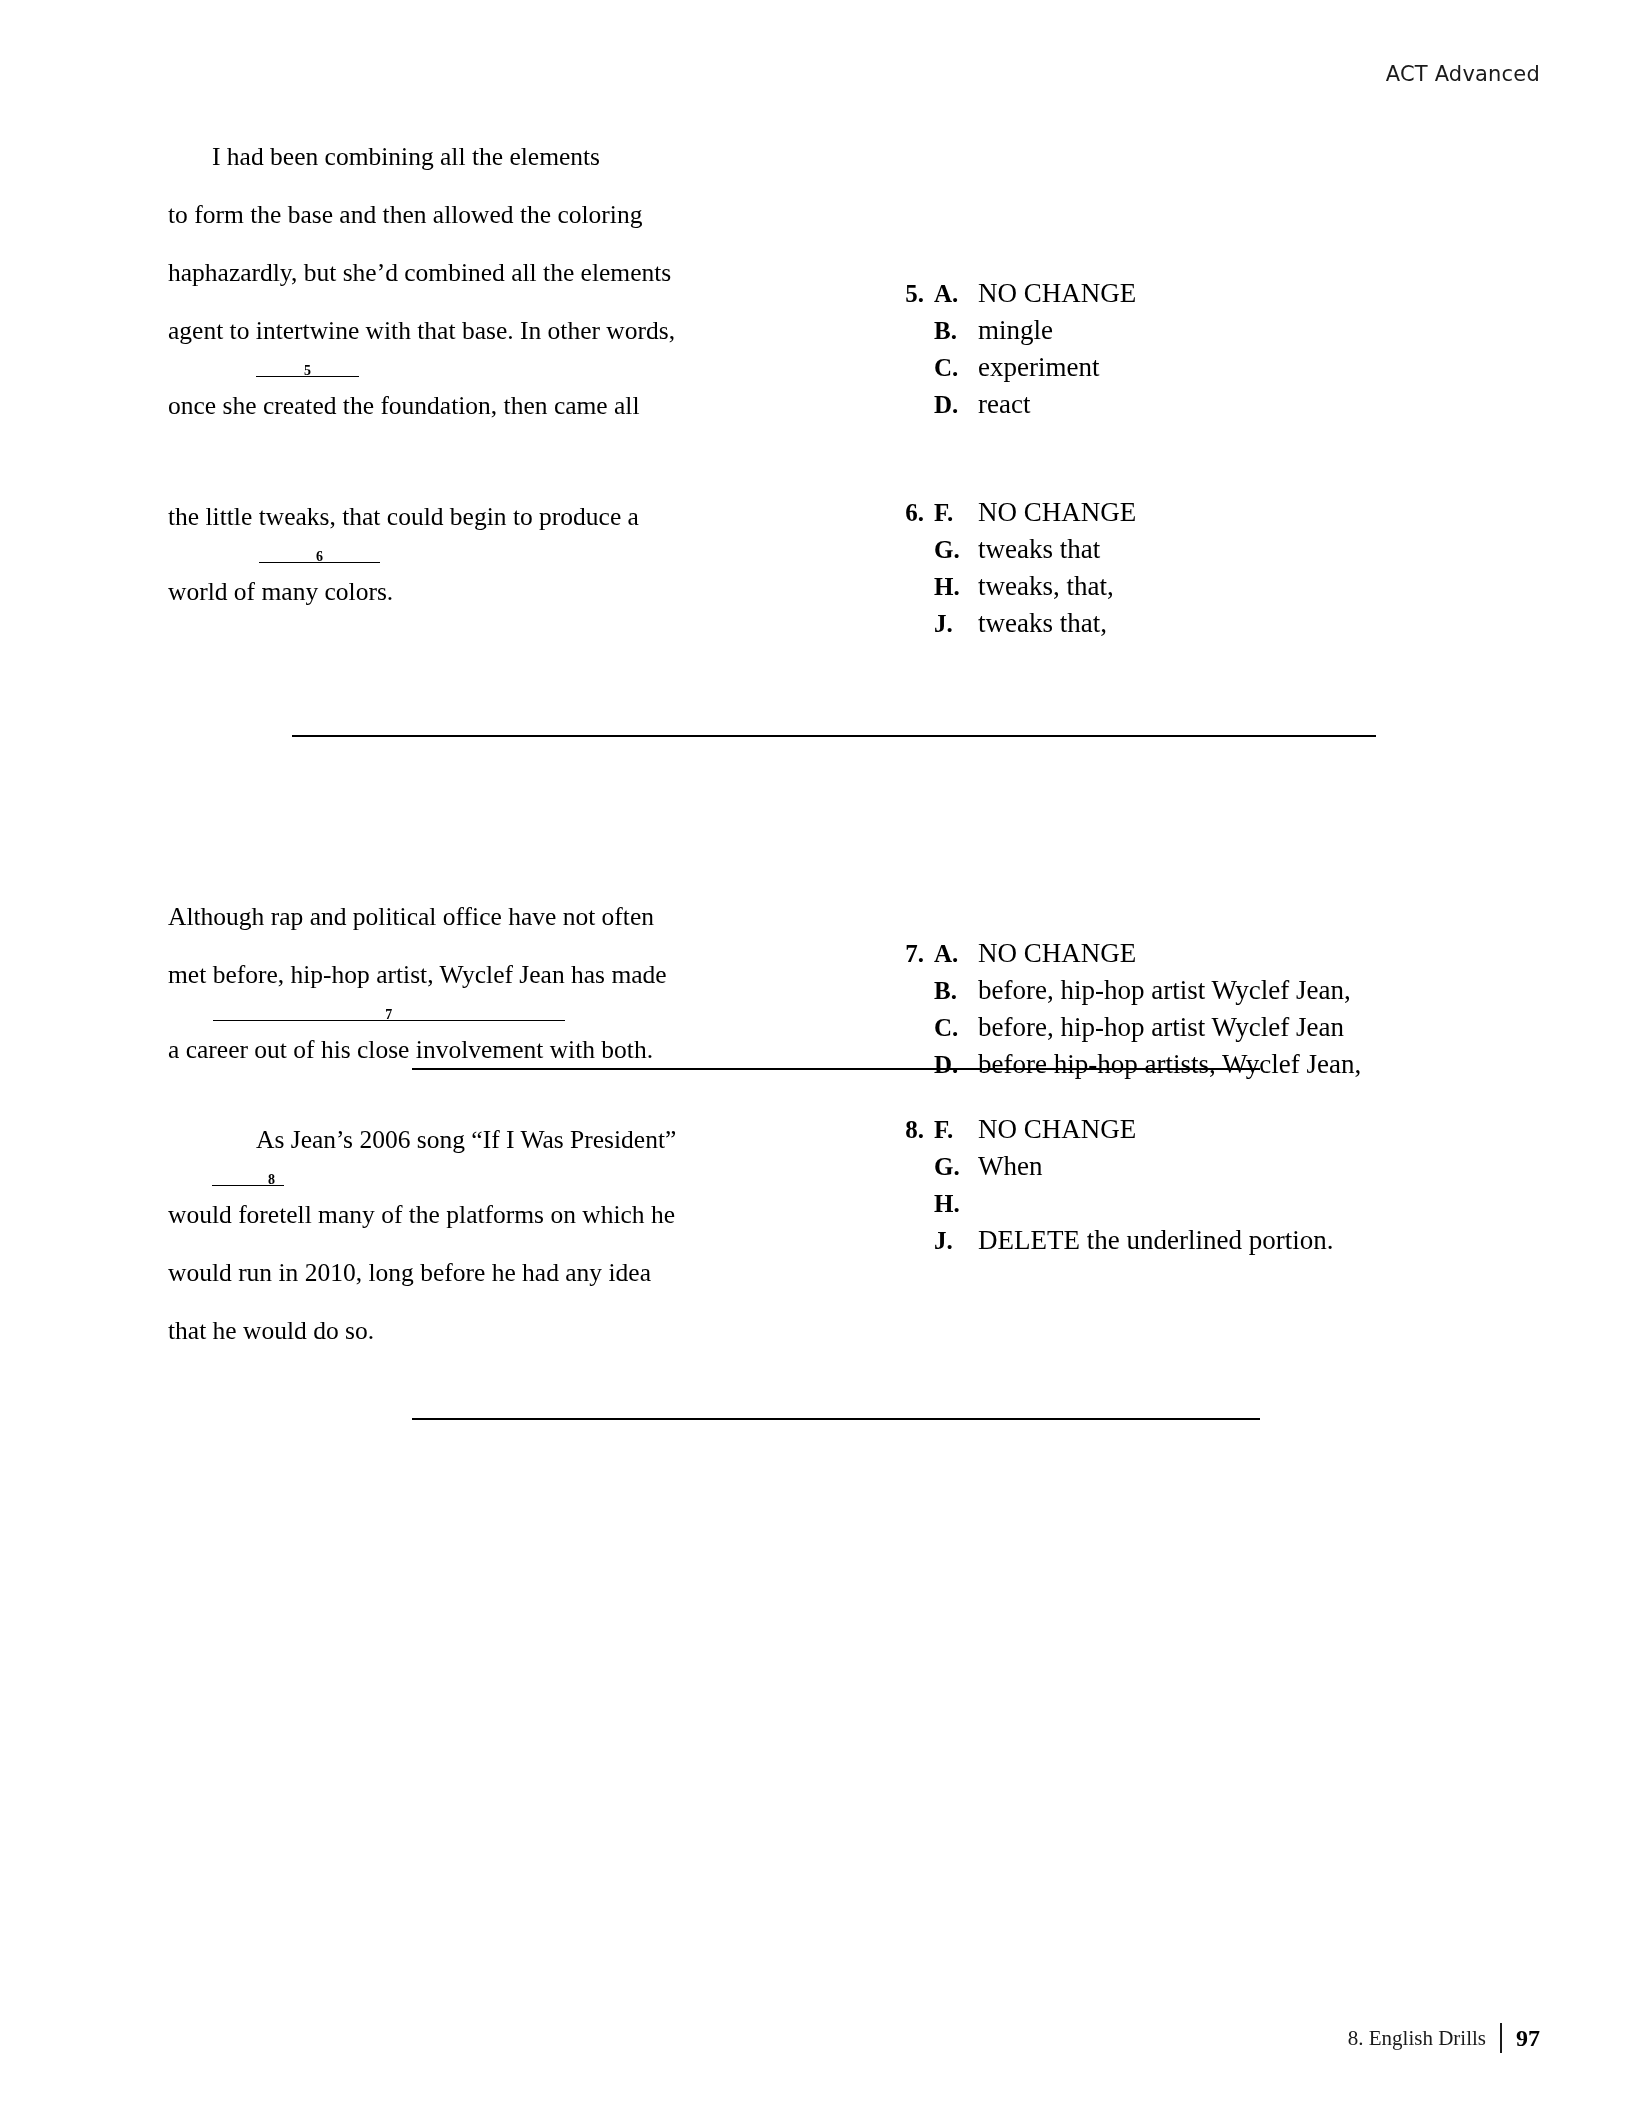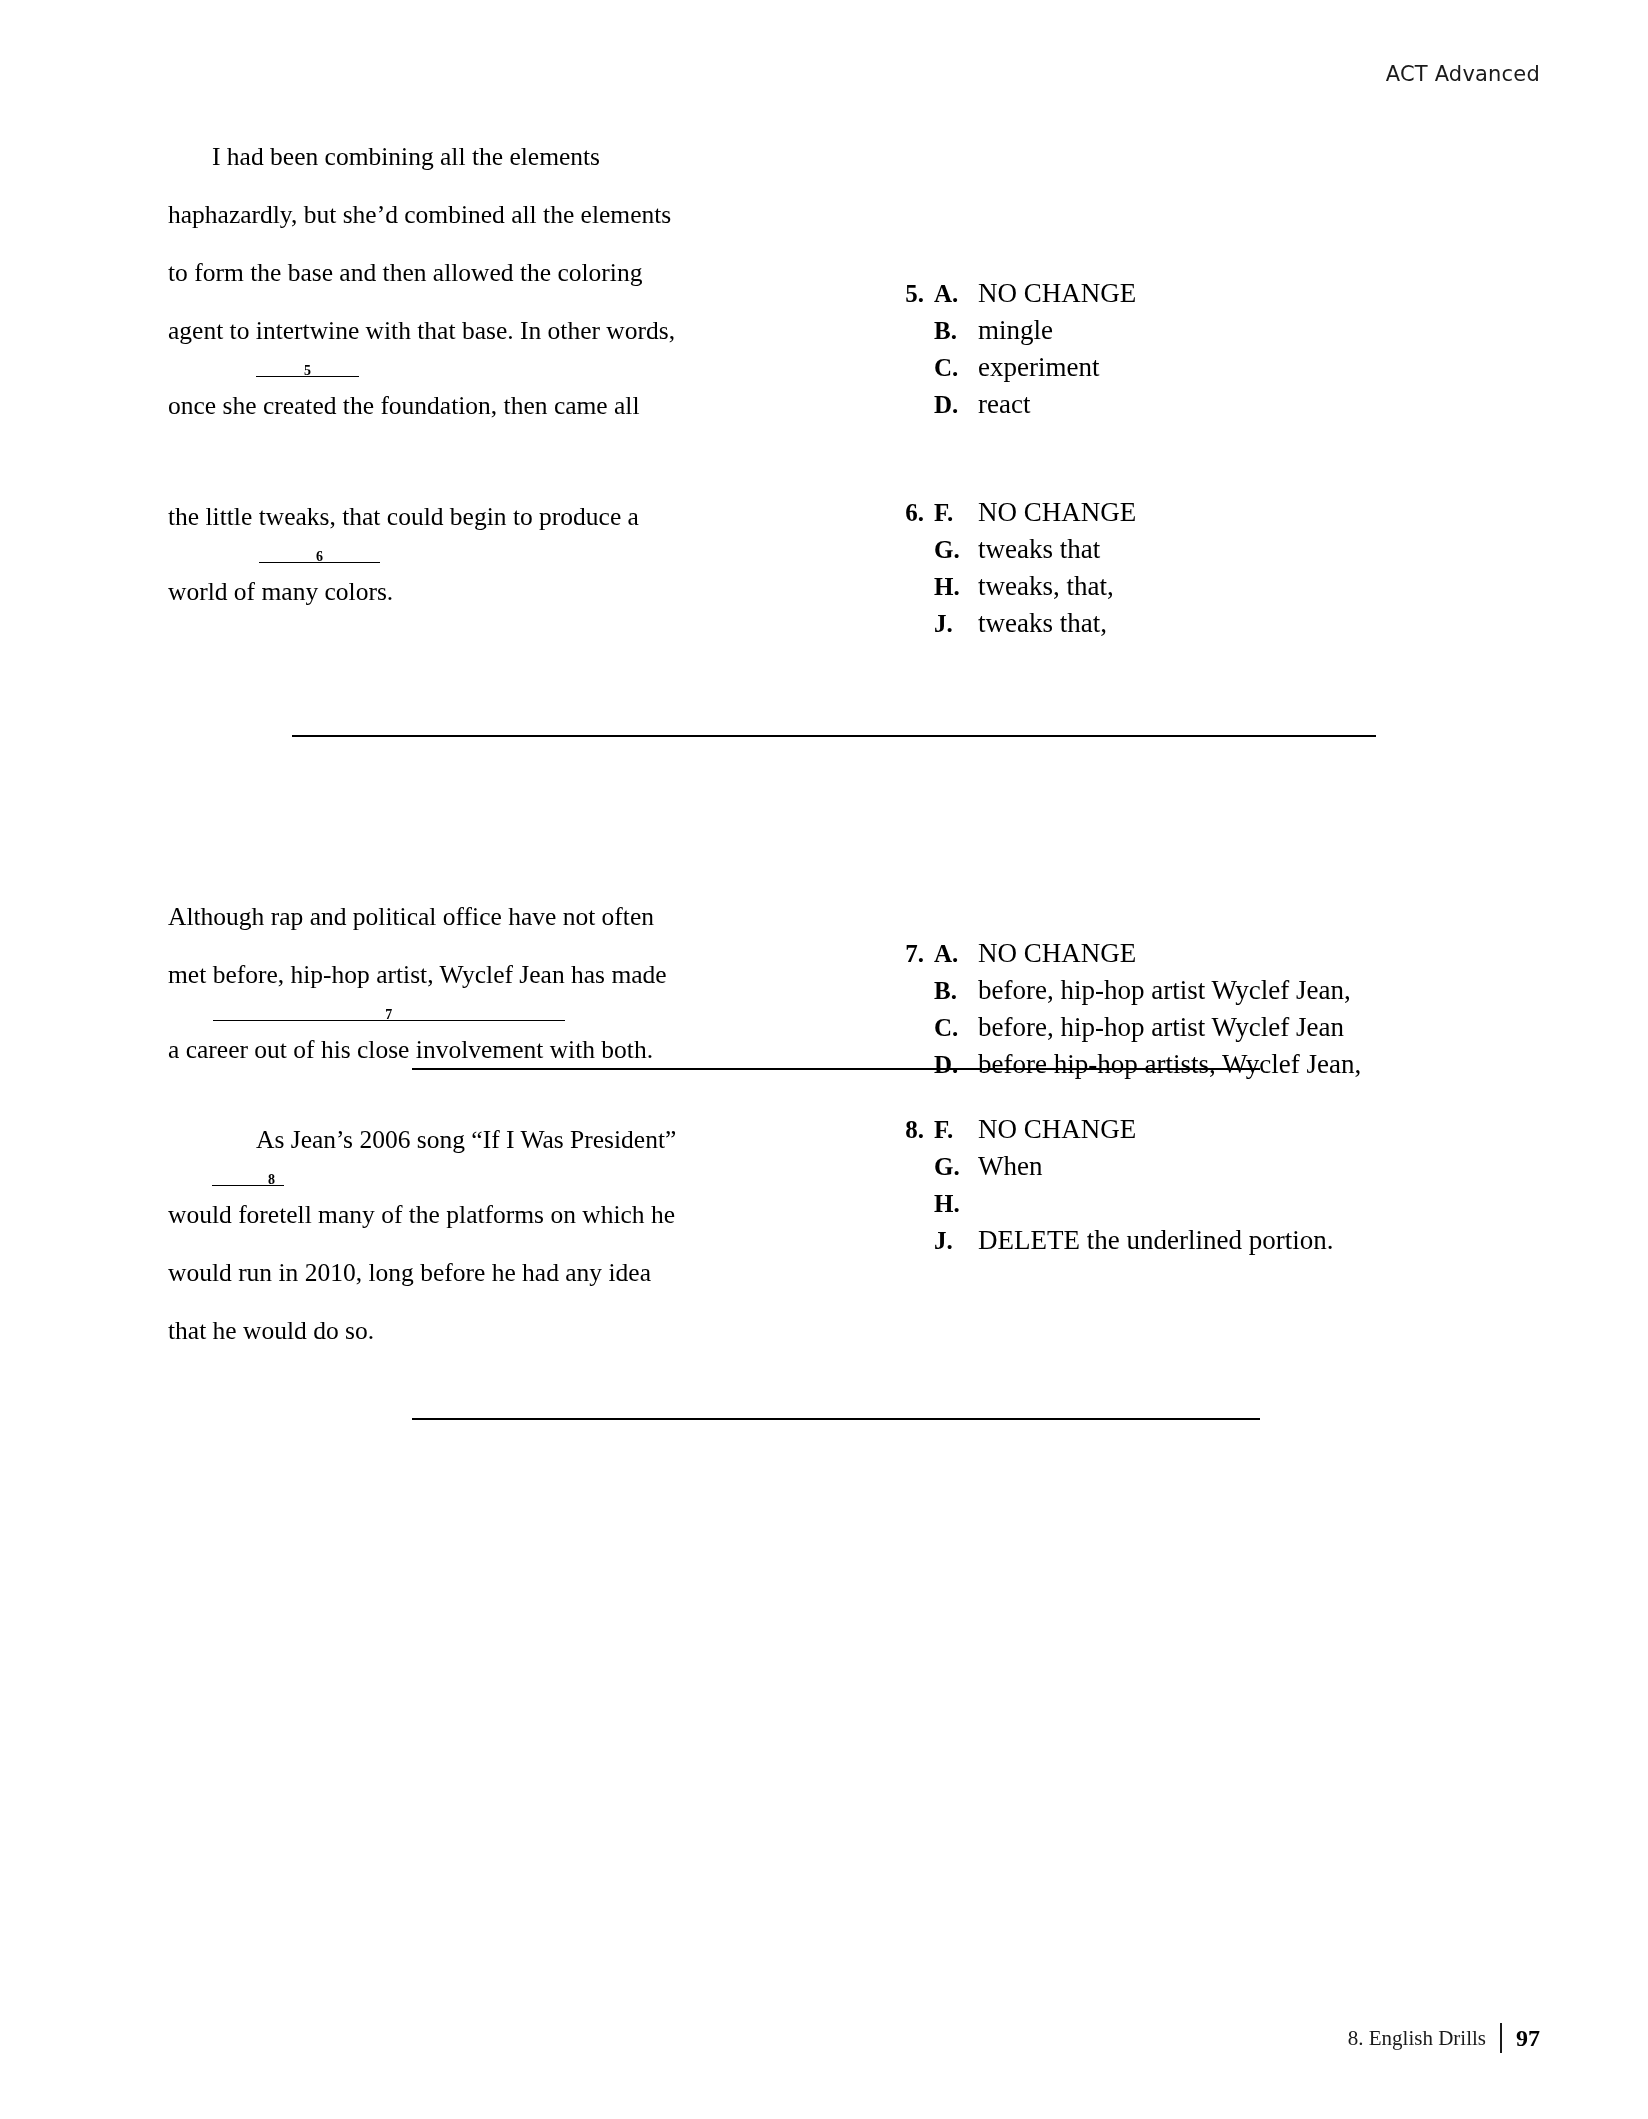--- a/index.html
+++ b/index.html
@@ -154,22 +154,22 @@
 
   <div class="header">
     <span>ACT Advanced</span>
   </div>
 
   <div class="content">
 
     <div class="block" style="height:360px;">
       <div class="passage" style="top:0;">
         <p class="indent"><span>I had been combining all the elements</span></p>
+        <p><span>to form the base and then allowed the coloring</span></p>
         <p><span>haphazardly, but she’d combined all the elements</span></p>
-        <p><span>to form the base and then allowed the coloring</span></p>
         <p><span>agent to </span><span class="ul"><span>intertwine</span><span class="tag">5</span></span><span> with that base. In other words,</span></p>
         <p><span>once she created the foundation, then came all</span></p>
       </div>
 
       <div class="qgroup" style="top:147px; left:710px;">
         <div class="qrow">
           <span class="qnum">5.</span>
           <span class="qletter">A.</span>
           <span class="qtext">NO CHANGE</span>
         </div>

